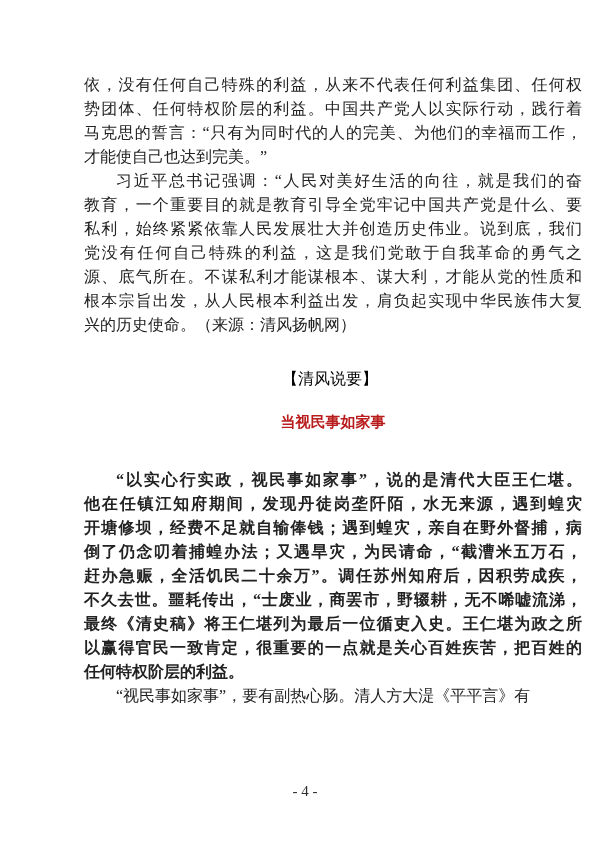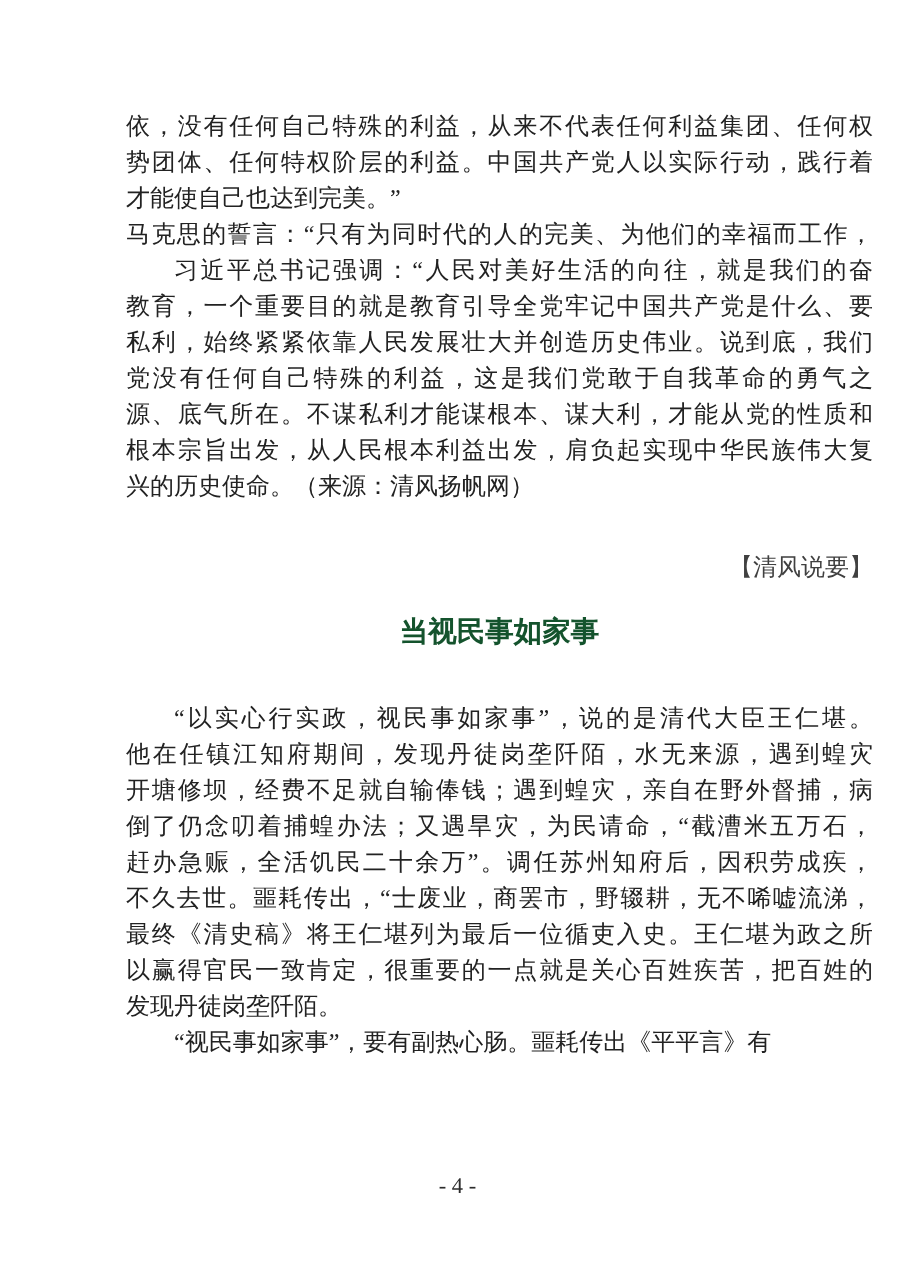--- a/index.html
+++ b/index.html
@@ -25,53 +25,53 @@
     white-space: normal;
     color: #222222;
   }
   .ln.ind { text-indent: 32px; }
   .ln.end { text-align-last: left; }
   .section-header {
     margin-top: 30px;
     margin-left: -6px;
     font-size: 16px;
     line-height: 24px;
-    color: #404040;
-    text-align: right;
+    color: #000000;
+    text-align: center;
   }
   .article-title {
     margin-top: 18px;
-    font-size: 19px;
+    font-size: 15px;
     line-height: 26px;
     font-weight: bold;
     text-align: center;
-    color: #14532d;
+    color: #b91c1c;
   }
-  .para-c { margin-top: 33px; }
+  .para-c { margin-top: 33px; font-weight: bold; }
   .footer {
     position: absolute;
     left: 0; right: 0;
     top: 781px;
     text-align: center;
     font-size: 15px;
     line-height: 20px;
     color: #2d2d2d;
     text-indent: 10px;
   }
 </style>
 </head>
 <body>
 
 <div class="page">
 
   <div>
     <div class="ln">依，没有任何自己特殊的利益，从来不代表任何利益集团、任何权</div>
     <div class="ln">势团体、任何特权阶层的利益。中国共产党人以实际行动，践行着</div>
+    <div class="ln">马克思的誓言：“只有为同时代的人的完美、为他们的幸福而工作，</div>
     <div class="ln end">才能使自己也达到完美。”</div>
-    <div class="ln">马克思的誓言：“只有为同时代的人的完美、为他们的幸福而工作，</div>
   </div>
 
   <div>
     <div class="ln ind">习近平总书记强调：“人民对美好生活的向往，就是我们的奋</div>
     <div class="ln">教育，一个重要目的就是教育引导全党牢记中国共产党是什么、要</div>
     <div class="ln">私利，始终紧紧依靠人民发展壮大并创造历史伟业。说到底，我们</div>
     <div class="ln">党没有任何自己特殊的利益，这是我们党敢于自我革命的勇气之</div>
     <div class="ln">源、底气所在。不谋私利才能谋根本、谋大利，才能从党的性质和</div>
     <div class="ln">根本宗旨出发，从人民根本利益出发，肩负起实现中华民族伟大复</div>
     <div class="ln end">兴的历史使命。（来源：清风扬帆网）</div>
@@ -83,22 +83,22 @@
 
   <div class="para-c">
     <div class="ln ind">“以实心行实政，视民事如家事”，说的是清代大臣王仁堪。</div>
     <div class="ln">他在任镇江知府期间，发现丹徒岗垄阡陌，水无来源，遇到蝗灾</div>
     <div class="ln">开塘修坝，经费不足就自输俸钱；遇到蝗灾，亲自在野外督捕，病</div>
     <div class="ln">倒了仍念叨着捕蝗办法；又遇旱灾，为民请命，“截漕米五万石，</div>
     <div class="ln">赶办急赈，全活饥民二十余万”。调任苏州知府后，因积劳成疾，</div>
     <div class="ln">不久去世。噩耗传出，“士废业，商罢市，野辍耕，无不唏嘘流涕，</div>
     <div class="ln">最终《清史稿》将王仁堪列为最后一位循吏入史。王仁堪为政之所</div>
     <div class="ln">以赢得官民一致肯定，很重要的一点就是关心百姓疾苦，把百姓的</div>
-    <div class="ln end">发现丹徒岗垄阡陌。</div>
+    <div class="ln end">任何特权阶层的利益。</div>
   </div>
 
   <div>
-    <div class="ln ind end">“视民事如家事”，要有副热心肠。噩耗传出《平平言》有</div>
+    <div class="ln ind end">“视民事如家事”，要有副热心肠。清人方大湜《平平言》有</div>
   </div>
 
   <div class="footer">- 4 -</div>
 
 </div>
 
 </body></html>

